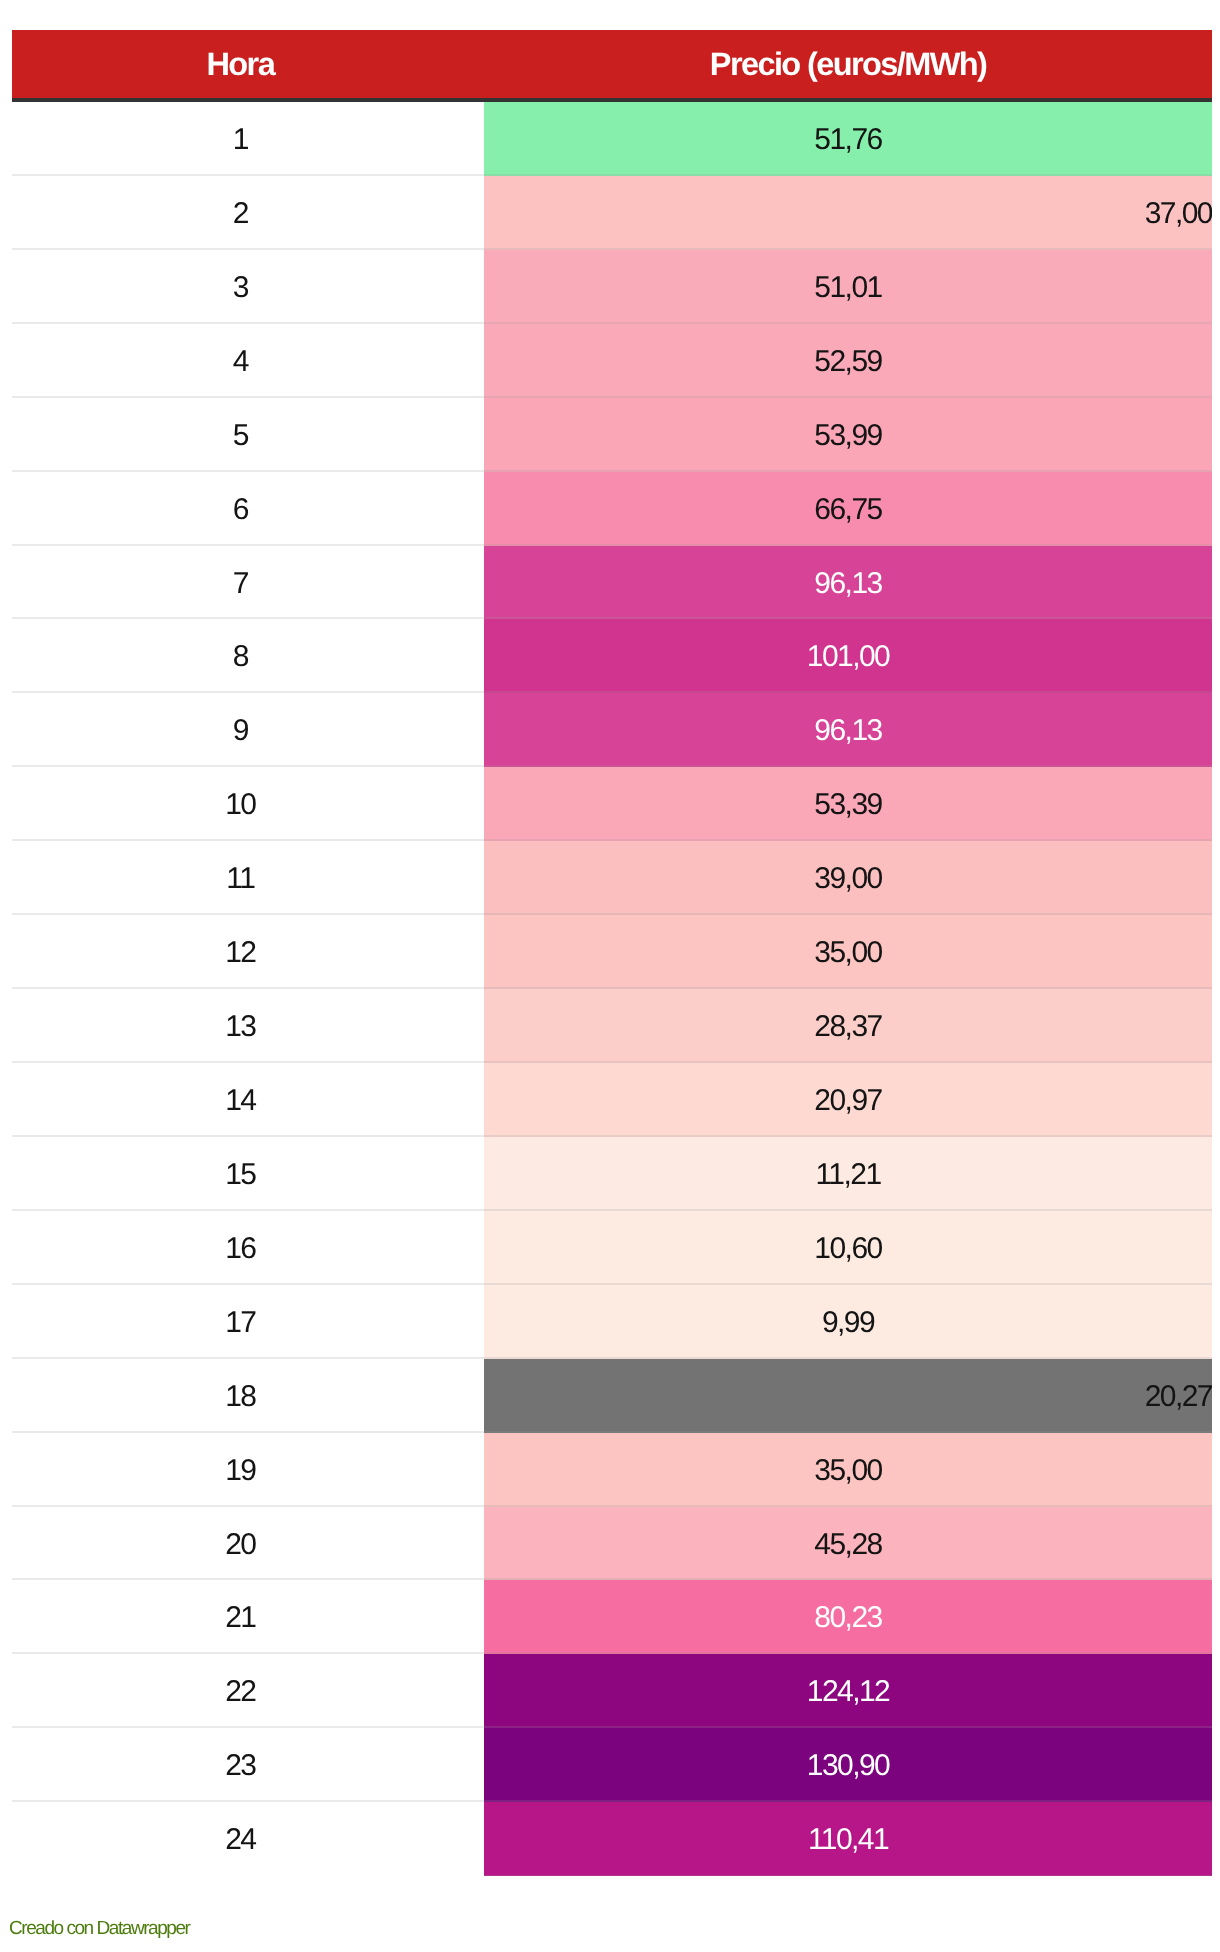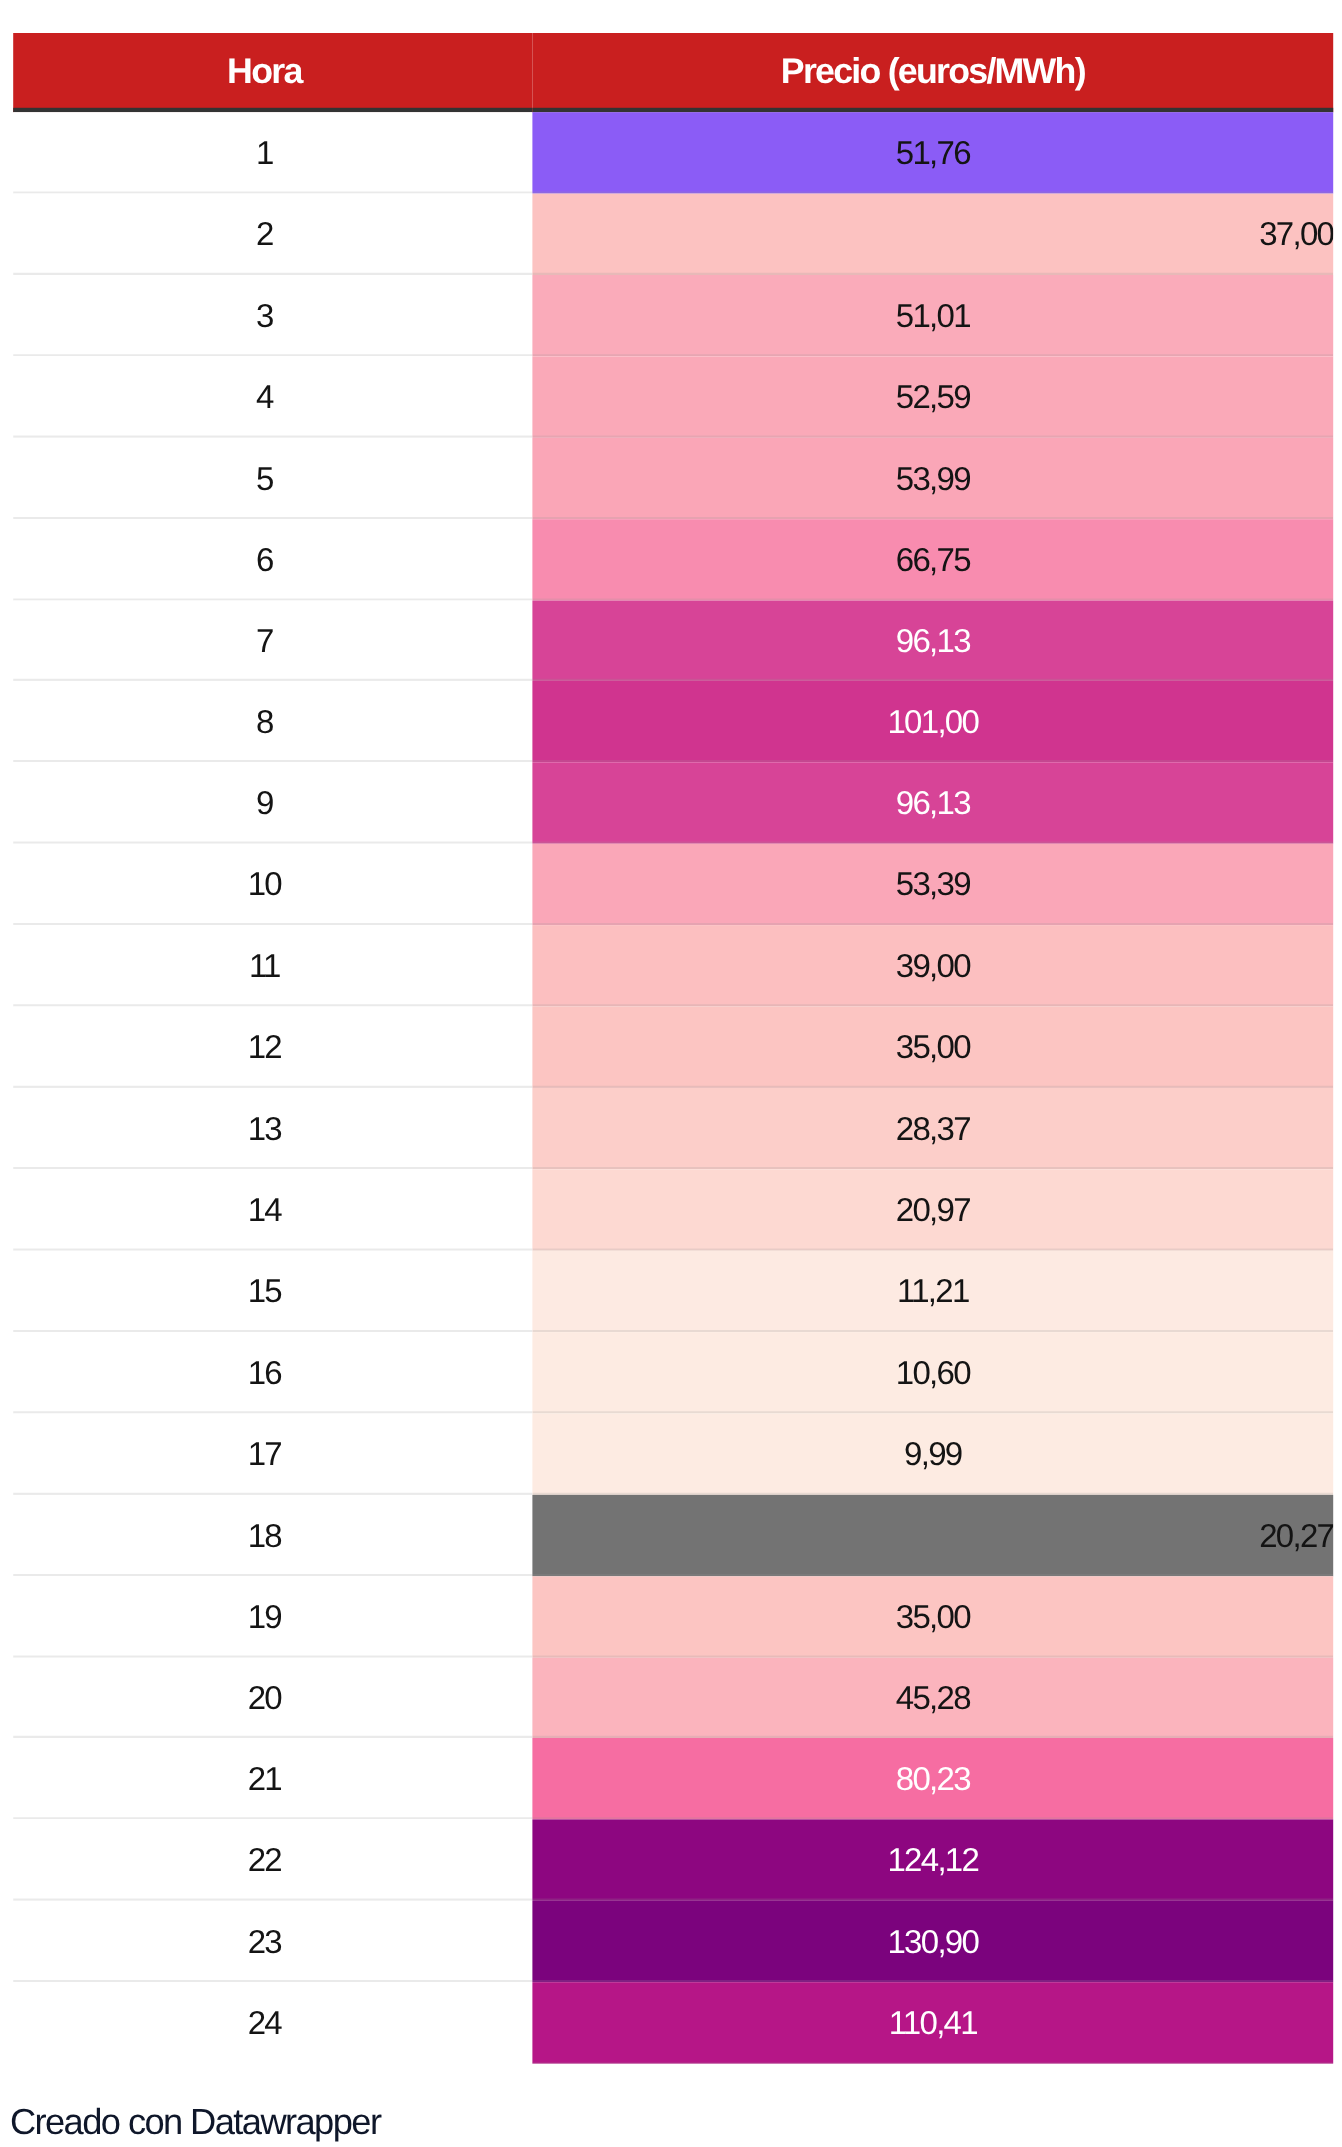--- a/index.html
+++ b/index.html
@@ -44,21 +44,21 @@
   table.dw tbody td.hora {
     background:#ffffff; color:#141414; padding-right:15.4px;
   }
   table.dw tbody td.precio { color:#141414; }
   table.dw tbody td.precio.lt { color:#ffffff; }
   table.dw tbody tr:last-child td.hora { box-shadow:none; }
   table.dw tbody tr:last-child td.precio { box-shadow: inset 0 -1px 0 0 rgba(150,150,150,0.25); margin-top: 24px; }
 
   .footer {
     position:absolute; left:9px; top:1914px;
-    font-size:33px; color:#0f172a; letter-spacing:-1.45px;
+    font-size:19px; color:#4d7c0f; letter-spacing:-1.45px;
     line-height:30px; white-space:nowrap;
   }
 </style>
 </head>
 <body>
 
 <div id="root">
 
   <table class="dw">
     <colgroup>
@@ -67,21 +67,21 @@
     </colgroup>
     <thead>
       <tr>
         <th class="h-hora">Hora</th>
         <th>Precio (euros/MWh)</th>
       </tr>
     </thead>
     <tbody id="tbody">
         <tr>
           <td class="hora"><span>1</span></td>
-          <td class="precio" style="background-color: #8b5cf6;"><span>51,76</span></td>
+          <td class="precio" style="background-color: #86efac;"><span>51,76</span></td>
         </tr>
         <tr>
           <td class="hora"><span>2</span></td>
           <td class="precio" style="background-color: rgb(252, 194, 193); text-align: right;"><span>37,00</span></td>
         </tr>
         <tr>
           <td class="hora"><span>3</span></td>
           <td class="precio" style="background-color: rgb(250, 171, 186);"><span>51,01</span></td>
         </tr>
         <tr>

